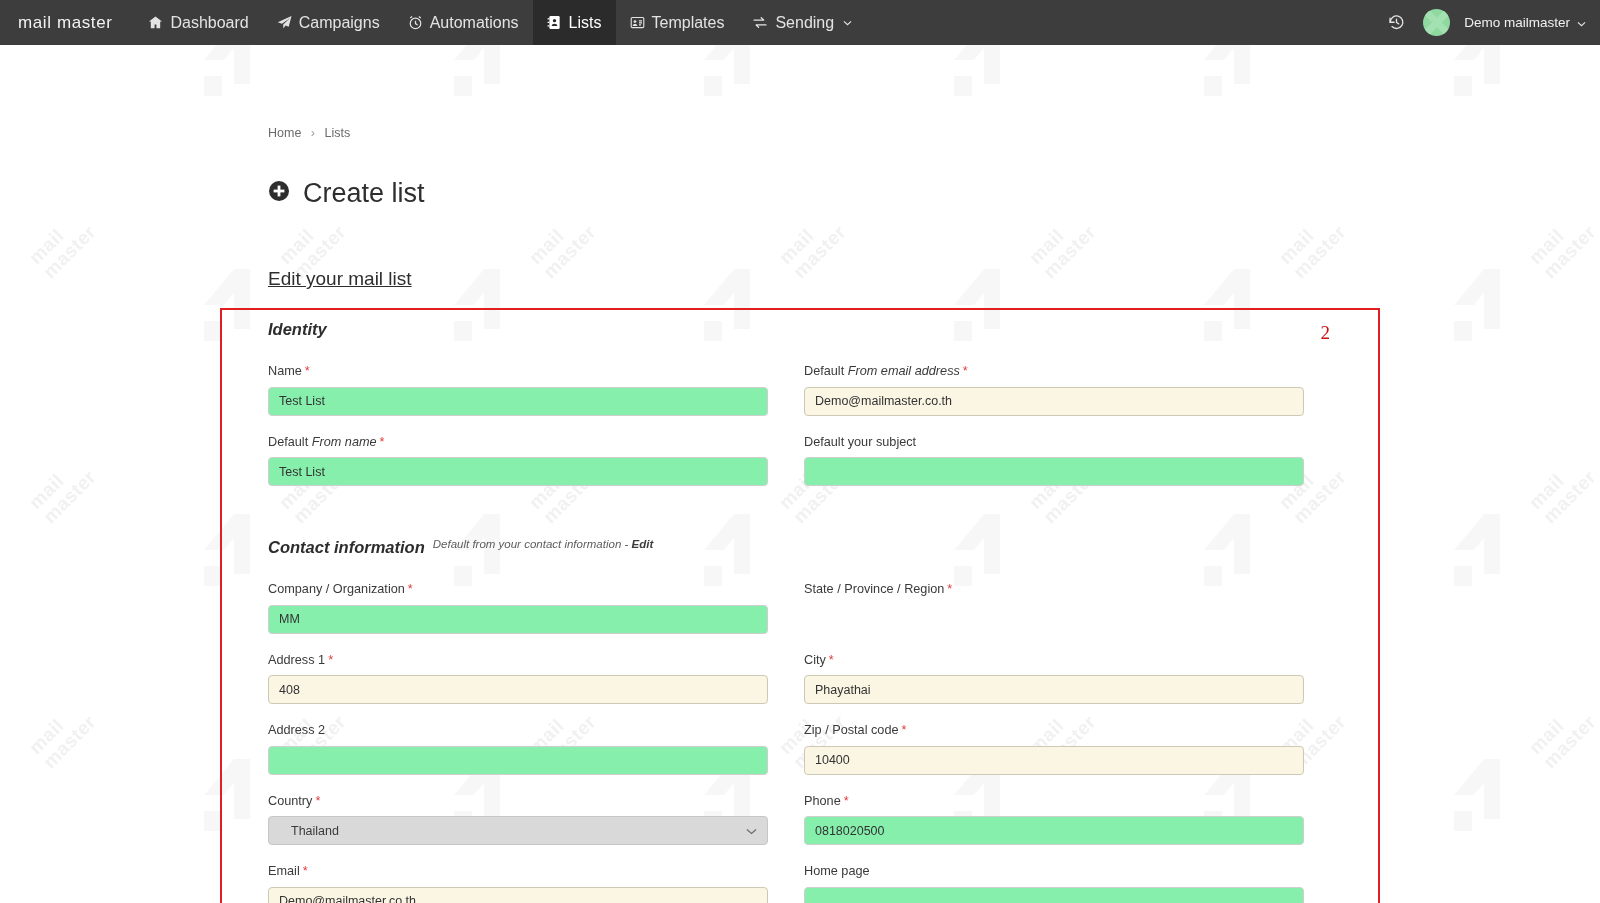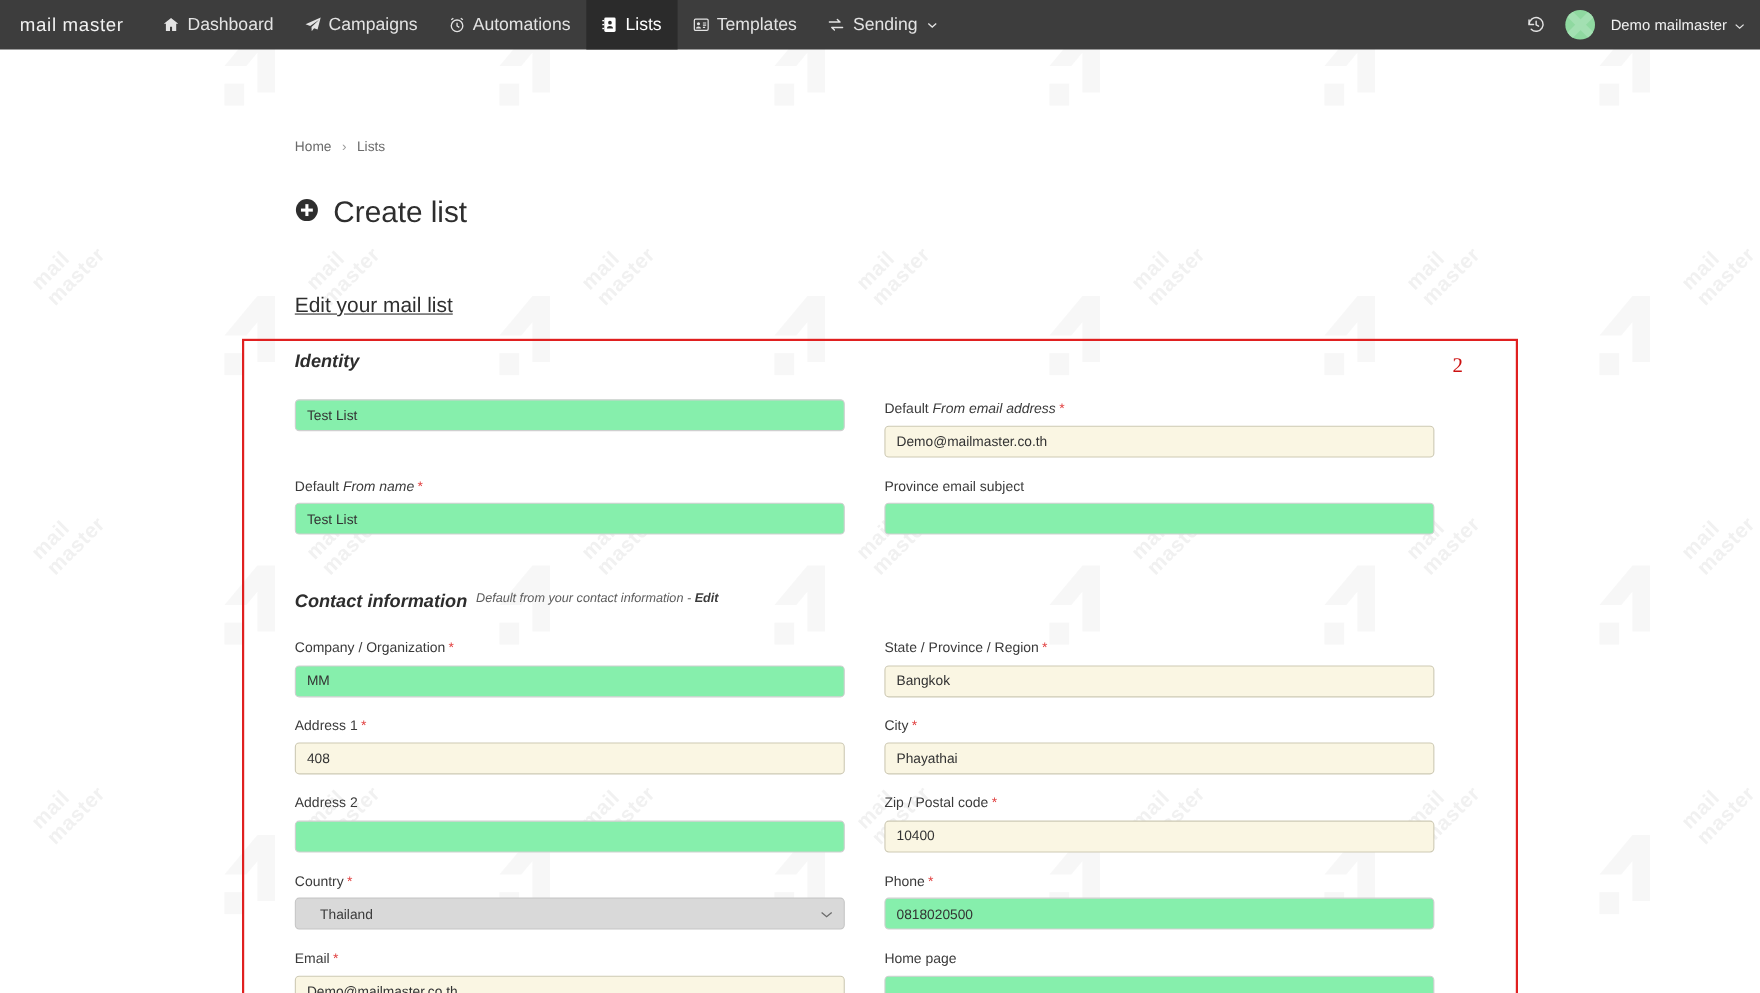--- a/index.html
+++ b/index.html
@@ -543,38 +543,38 @@
     <span class="redbox-label">2</span>
   </div>
 
   <div class="form-area">
 
     <div class="group-head">
       <span>Identity</span>
     </div>
 
     <div class="grid" id="identity-grid">
-        <div class="field"><input type="text" class="finput" value="Test List" style=""></div>
+        <div class="field"><label class="flabel">Name<span class="req">*</span></label><input type="text" class="finput" value="Test List" style=""></div>
         <div class="field"><label class="flabel">Default <em>From email address</em><span class="req">*</span></label><input type="text" class="finput autofill" value="Demo@mailmaster.co.th" style=""></div>
         <div class="field"><label class="flabel">Default <em>From name</em><span class="req">*</span></label><input type="text" class="finput" value="Test List" style=""></div>
-        <div class="field"><label class="flabel">Province email subject</label><input type="text" class="finput" style=""></div>
+        <div class="field"><label class="flabel">Default your subject</label><input type="text" class="finput" style=""></div>
       </div>
 
     <div class="spacer-block"></div>
 
     <div class="group-head">
       <span>Contact information</span>
       <span class="group-sub">
         <span>Default from your contact information - </span><a class="edit-link">Edit</a>
       </span>
     </div>
 
     <div class="grid" id="contact-grid">
         <div class="field"><label class="flabel">Company / Organization<span class="req">*</span></label><input type="text" class="finput" value="MM" style=""></div>
-        <div class="field"><label class="flabel">State / Province / Region<span class="req">*</span></label><input type="text" class="finput autofill" value="Bangkok" style=""></div>
+        <div class="field"><label class="flabel">State / Province / Region<span class="req">*</span></label></div>
         <div class="field"><label class="flabel">Address 1<span class="req">*</span></label><input type="text" class="finput autofill" value="408" style=""></div>
         <div class="field"><label class="flabel">City<span class="req">*</span></label><input type="text" class="finput autofill" value="Phayathai" style=""></div>
         <div class="field"><label class="flabel">Address 2</label><input type="text" class="finput" style=""></div>
         <div class="field"><label class="flabel">Zip / Postal code<span class="req">*</span></label><input type="text" class="finput autofill" value="10400" style=""></div>
         <div class="field">
           <label class="flabel">Country<span class="req">*</span></label>
           <div class="fselect">
             <span>Thailand</span>
             <span class="chev"><svg width="11" height="7" viewBox="0 0 12 7" fill="none" stroke="#6b6b6b" stroke-width="1.3">
                 <path d="M1 1.4 6 5.6 11 1.4"></path>

